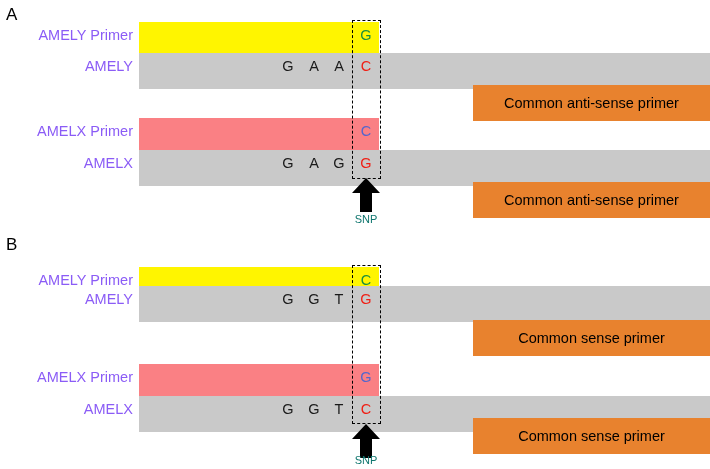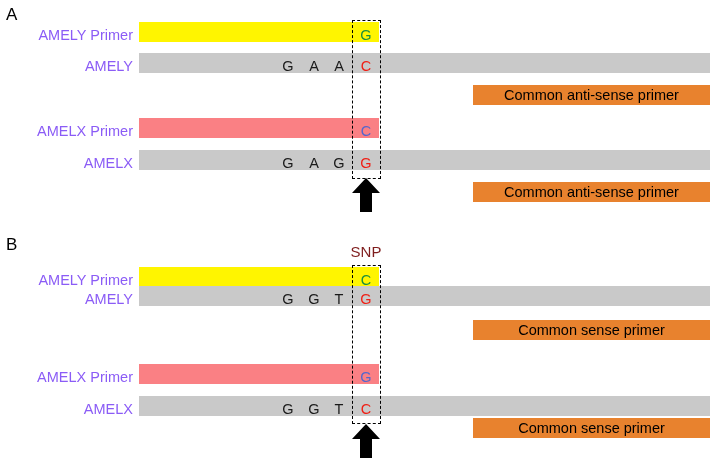--- a/index.html
+++ b/index.html
@@ -26,21 +26,21 @@
   .row-label {
     position: absolute;
     text-align: right;
     font-size: 14.5px;
     color: #8b5cf6;
     line-height: 1;
     white-space: nowrap;
   }
   .bar {
     position: absolute;
-    height: 20px;
+    height: 36px;
   }
   .bar-primer-y { background: #FFF500; }
   .bar-primer-x { background: #FA8084; }
   .bar-template { background: #C9C9C9; }
   .bar-common {
     background: #E8822E;
     display: flex;
     align-items: center;
     justify-content: center;
   }
@@ -70,26 +70,25 @@
     background: transparent;
     pointer-events: none;
   }
   .snp-arrow {
     position: absolute;
     width: 30px;
     height: 34px;
   }
   .snp-text {
     position: absolute;
-    font-size: 15px;
-    color: #7f1d1d;
+    font-size: 11px;
+    color: #0f766e;
     line-height: 1;
     text-align: center;
     width: 60px;
-    margin-top: 30px;
   }
 </style>
 </head>
 <body>
 
 <div id="figure">
 
   <div class="panel-letter" style="left:6px; top:6px;">A</div>
 
   <div class="row-label" style="left:0px; top:28px; width:133px;">AMELY Primer</div>

